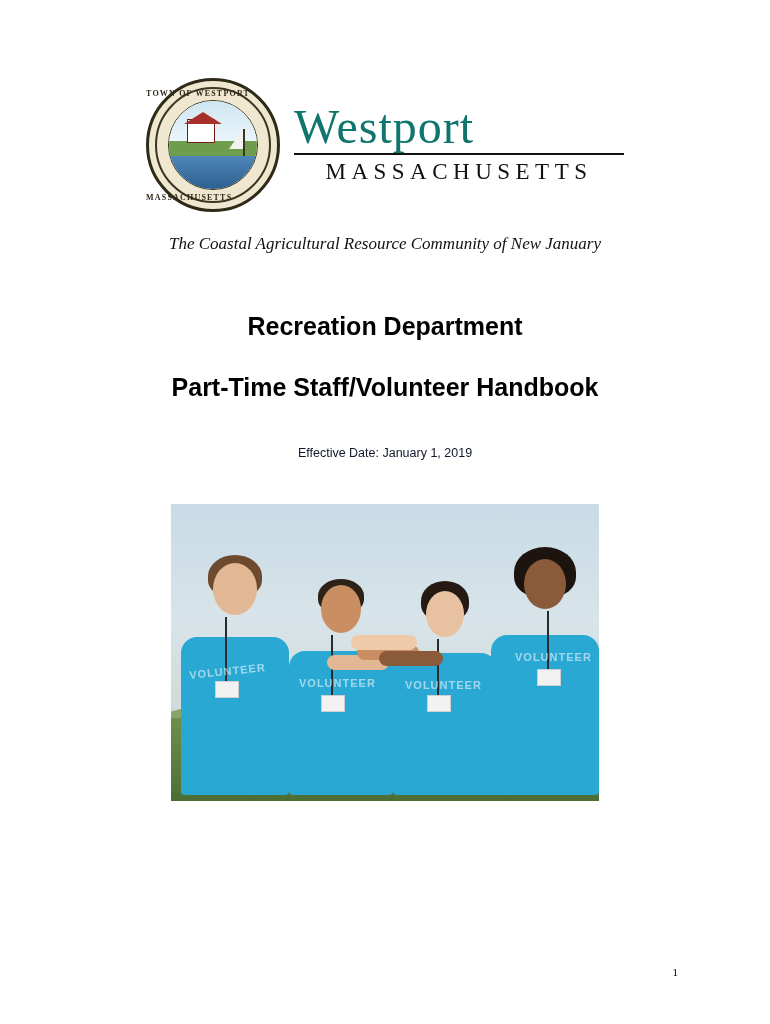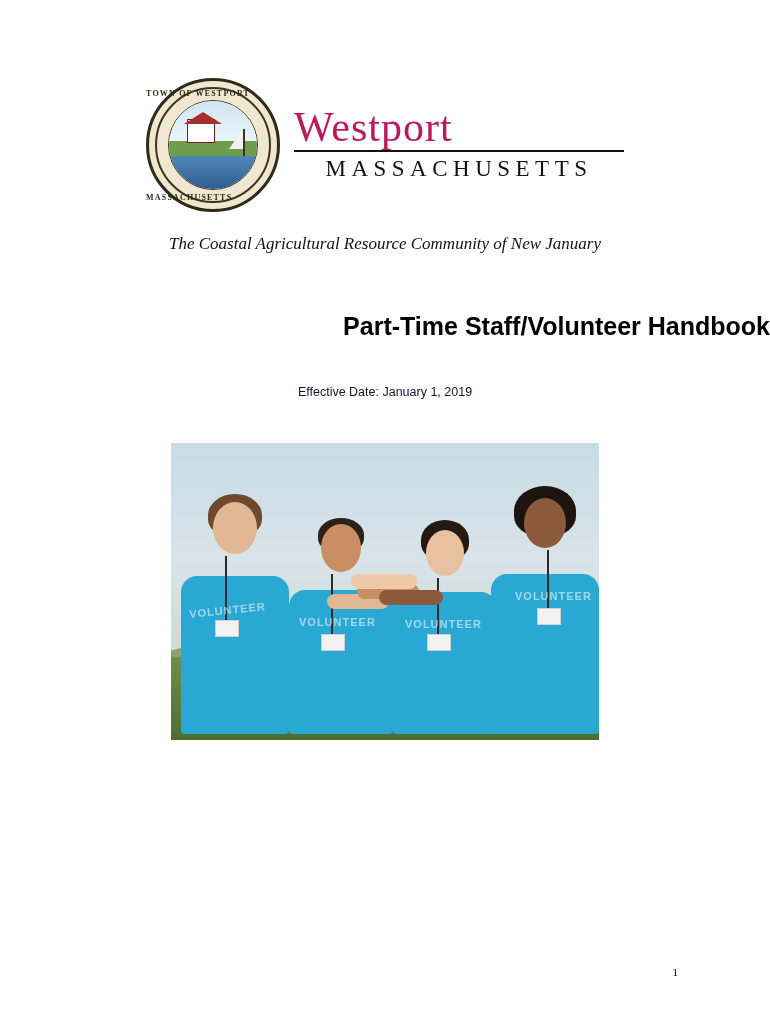--- a/index.html
+++ b/index.html
@@ -136,24 +136,24 @@
   }
   .wm-town {
     font-family: "Liberation Serif", serif;
     font-size: 25px;
     line-height: 1;
     margin-left: 26px;
     color: #111;
   }
   .wm-westport {
     font-family: "Liberation Serif", serif;
-    font-size: 42px;
+    font-size: 48px;
     line-height: 1.02;
     letter-spacing: 1px;
-    color: #be185d;
+    color: #0f766e;
     margin-top: -4px;
   }
   .wm-rule {
     border-top: 2px solid #111;
     margin: 2px 0 4px 0;
     width: 100%;
   }
   .wm-mass {
     font-family: "Liberation Serif", serif;
     font-size: 23px;
@@ -179,22 +179,21 @@
   }
   .title-line1 {
     font-size: 25px;
     font-weight: bold;
     color: #000;
   }
   .title-line2 {
     font-size: 25px;
     font-weight: bold;
     color: #000;
-    margin-top: 40px;
-    text-align: right;
+    margin-top: 32px;
   }
 
   .dates {
     text-align: center;
     margin-top: 42px;
     font-family: "Liberation Sans", sans-serif;
     font-size: 12.5px;
     line-height: 1.45;
     color: #0f172a;
   }
@@ -339,20 +338,21 @@
       <div class="wm-westport">Westport</div>
       <div class="wm-rule"></div>
       <div class="wm-mass">MASSACHUSETTS</div>
     </div>
 
   </div>
 
   <div class="tagline">The Coastal Agricultural Resource Community of New January</div>
 
   <div class="titles">
+    <div class="title-line1">Recreation Department</div>
     <div class="title-line2">Part-Time Staff/Volunteer Handbook</div>
   </div>
 
   <div class="dates">
     <div>Effective Date: January 1, 2019</div>
   </div>
 
   <div class="photo-wrap">
     <div class="ph-sky"></div>
     <div class="ph-hill"></div>

